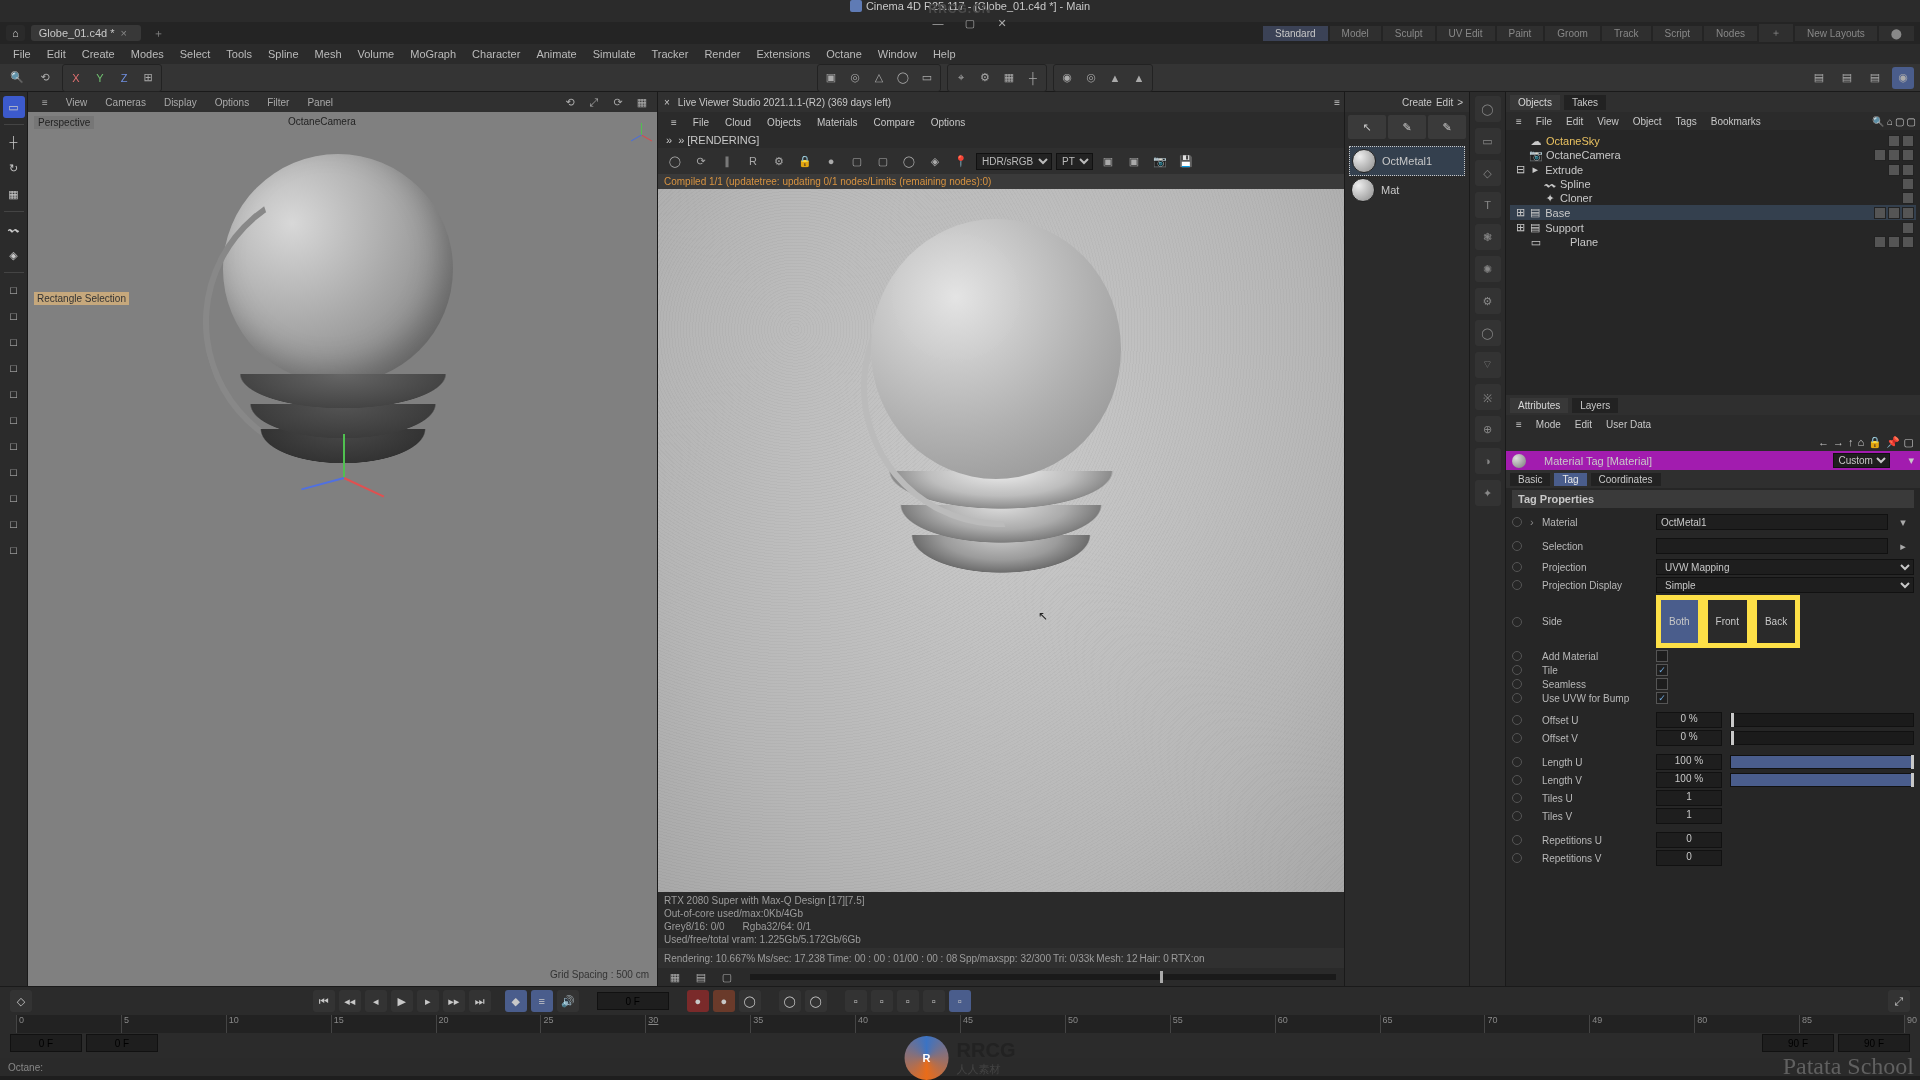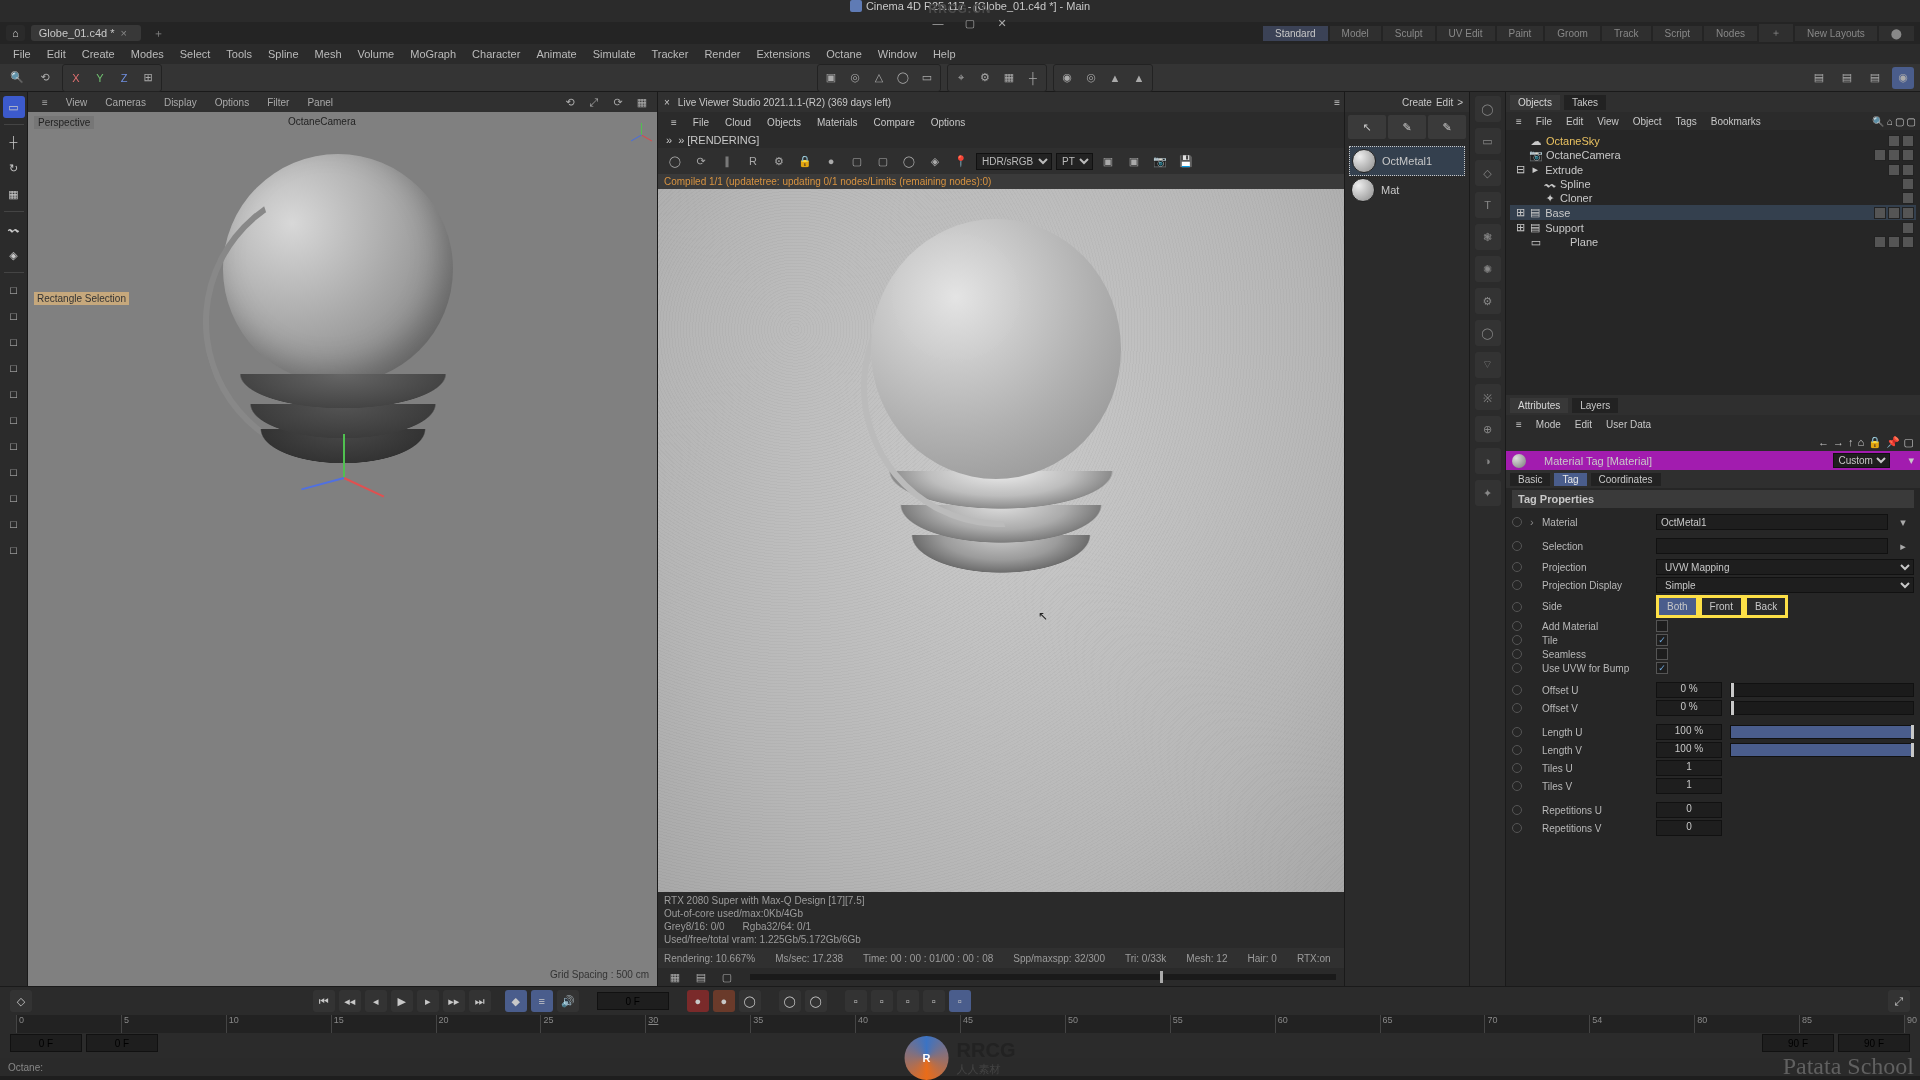--- a/index.html
+++ b/index.html
@@ -57,21 +57,21 @@
 
 .liveviewer-header { height:20px; background:#303030; display:flex; align-items:center; gap:8px; padding-left:6px; font-size:10px;}
 .lv-menu { height:20px; background:#2b2b2b; display:flex; align-items:center; padding-left:6px; gap:2px; }
 .lv-menu > span { padding:2px 7px; font-size:10px; }
 .lv-toolbar { height:26px; background:#2f2f2f; display:flex; align-items:center; gap:4px; padding-left:6px; }
 .lv-select { font-size:10px; background:#222; color:#bbb; border:1px solid #111; padding:1px; }
 .lv-orange { color:#d89340; font-size:10px; padding:2px 6px; }
 .lv-render { flex:1; background:radial-gradient(ellipse at 50% 40%, #cacaca 0%, #b6b6b6 70%, #a8a8a8 100%); position:relative; }
 .lv-stats { background:#2a2a2a; font-size:10px; line-height:13px; padding:2px 6px; font-family: monospace; color:#9c9c9c; }
 .lv-statrow { display:flex; gap:18px; }
-.lv-footer { height:20px; background:#303030; display:flex; align-items:center; gap:20px; font-size:10px; padding-left:6px; color:#9c9c9c; }
+.lv-footer { height:20px; background:#303030; display:flex; align-items:center; gap:2px; font-size:10px; padding-left:6px; color:#9c9c9c; }
 .lv-bottom-icons { height:18px; background:#2a2a2a; display:flex; align-items:center; padding-left:6px; gap:4px; }
 
 
 .rightstack { width:125px; background:#2b2b2b; display:flex; flex-direction:column; border-left:1px solid #1a1a1a; }
 .create-row { height:20px; background:#303030; display:flex; align-items:center; justify-content:flex-end; gap:4px; padding-right:6px; font-size:10px; }
 .create-tools { display:grid; grid-template-columns:repeat(3,1fr); gap:2px; padding:3px; }
 .create-tools .ct { height:24px; background:#3a3a3a; display:flex; align-items:center; justify-content:center; border-radius:2px; }
 .mat-list { flex:1; padding:4px; }
 .mat-item { display:flex; align-items:center; gap:6px; padding:2px; }
 .mat-swatch { width:24px; height:24px; border-radius:50%; background: radial-gradient(circle at 30% 30%, #eee, #888); border:1px solid #222;}
@@ -107,21 +107,21 @@
 .attr-dot { width:10px; height:10px; border-radius:50%; border:1px solid #555; margin-right:4px; }
 .attr-chev { width:8px; color:#888; }
 .attr-field { flex:1; background:#1e1e1e; border:1px solid #111; height:16px; font-size:10px; padding:1px 4px; color:#c8c8c8; display:flex; align-items:center; }
 .attr-sel { flex:1; }
 .attr-spin { width:66px; background:#1e1e1e; border:1px solid #111; height:16px; font-size:10px; text-align:center; color:#c8c8c8; position:relative; }
 .attr-slider { flex:1; margin-left:4px; height:14px; position:relative; background:#1b1b1b; border:1px solid #111; }
 .attr-slider .fill { position:absolute; left:0; top:0; bottom:0; background:#4a5d8c; }
 .attr-slider .thumb { position:absolute; top:-1px; bottom:-1px; width:3px; background:#c8c8c8; }
 .attr-chk { width:12px; height:12px; border:1px solid #555; background:#1e1e1e; display:inline-flex; align-items:center; justify-content:center; font-size:9px; color:#6fa8dc; }
 .side-pill { display:flex; }
-.side-pill span { padding:3px 8px; font-size:10px; background:#2a2a2a; border:3px solid #fde047; }
+.side-pill span { padding:16px 8px; font-size:10px; background:#2a2a2a; border:5px solid #fde047; }
 .side-pill span.active { background:#4a5d8c; }
 
 
 .timeline-area { height:72px; background:#2b2b2b; border-top:1px solid #1a1a1a; display:flex; flex-direction:column; }
 .tl-controls { display:flex; align-items:center; height:28px; padding:0 10px; gap:4px; }
 .tl-btn { width:22px; height:22px; display:flex; align-items:center; justify-content:center; background:#333; border-radius:3px; }
 .tl-btn.accent { background:#4a5d8c; }
 .tl-field { width:72px; background:#1e1e1e; border:1px solid #111; height:18px; text-align:center; font-size:10px; }
 .tl-ruler { flex:1; height:18px; background:#222; position:relative; margin:0 6px; }
 .tl-ruler .tick { position:absolute; top:0; bottom:0; border-left:1px solid #444; font-size:9px; padding-left:2px; color:#888; }
@@ -762,21 +762,21 @@
         <span class="tick" style="left: 27.7778%;">25</span>
         <span class="tick" style="left: 33.3333%; text-decoration: underline;">30</span>
         <span class="tick" style="left: 38.8889%;">35</span>
         <span class="tick" style="left: 44.4444%;">40</span>
         <span class="tick" style="left: 50%;">45</span>
         <span class="tick" style="left: 55.5556%;">50</span>
         <span class="tick" style="left: 61.1111%;">55</span>
         <span class="tick" style="left: 66.6667%;">60</span>
         <span class="tick" style="left: 72.2222%;">65</span>
         <span class="tick" style="left: 77.7778%;">70</span>
-        <span class="tick" style="left: 83.3333%;">54</span>
+        <span class="tick" style="left: 83.3333%;">49</span>
         <span class="tick" style="left: 88.8889%;">80</span>
         <span class="tick" style="left: 94.4444%;">85</span>
         <span class="tick" style="left: 100%;">90</span>
       </div>
   </div>
   <div class="tl-range">
     <input class="tl-field" value="0 F" style="">
     <input class="tl-field" value="0 F" style="">
     <div style="flex:1"></div>
     <input class="tl-field" value="90 F" style="">

